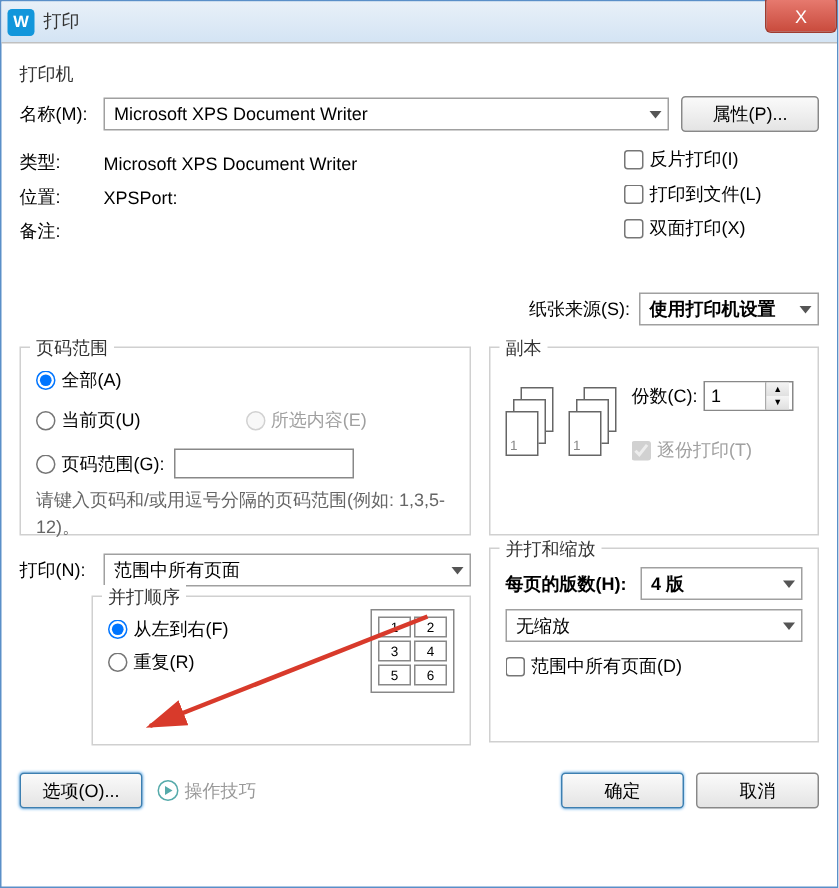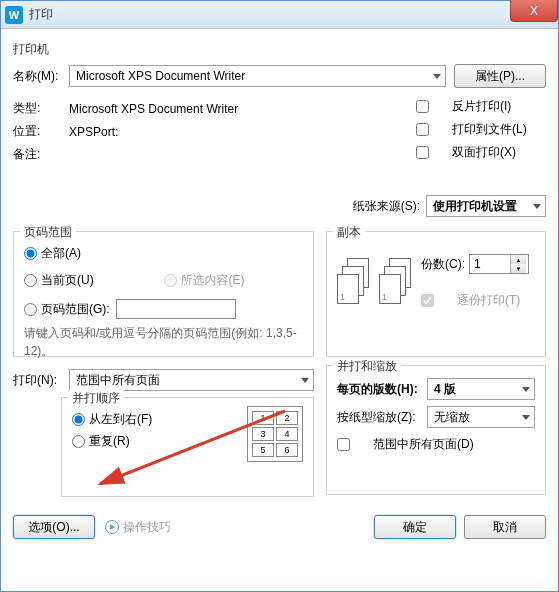--- a/index.html
+++ b/index.html
@@ -11,21 +11,21 @@
 .close-btn { position: absolute; right: 0; top: -1px; width: 48px; height: 22px; background: linear-gradient(#e6796e, #c94b3d); border: 1px solid #a03b2f; border-top: none; border-radius: 0 0 4px 4px; color: #fff; display: flex; align-items: center; justify-content: center; font-size: 13px; cursor: pointer; }
 .content { padding: 8px 12px; }
 .section-title { margin: 4px 0 6px 0; color: #333; }
 .row { display: flex; align-items: center; margin: 6px 0; }
 .label { width: 56px; }
 .combo, select { height: 22px; border: 1px solid #a0a0a0; background: #fff; padding: 0 4px; font-size: 12px; }
 .combo { display: flex; align-items: center; justify-content: space-between; padding: 0 4px 0 6px; }
 .combo-arrow { width: 0; height: 0; border-left: 4px solid transparent; border-right: 4px solid transparent; border-top: 5px solid #555; }
 .btn { height: 24px; border: 1px solid #888; background: linear-gradient(#fafafa, #e4e4e4); padding: 0 10px; border-radius: 3px; cursor: pointer; display: inline-flex; align-items: center; justify-content: center; }
 .btn-focus { border-color: #3c7fb1; box-shadow: 0 0 2px #5aa8e6; }
-.checkbox-row { display: flex; align-items: center; gap: 19px; }
+.checkbox-row { display: flex; align-items: center; gap: 0; }
 input[type=checkbox], input[type=radio] { margin: 0 4px 0 0; }
 .groupbox { border: 1px solid #d0d0d0; padding: 8px 10px 10px 10px; margin-top: 6px; position: relative; }
 .groupbox-title { position: absolute; top: -8px; left: 6px; background: #fff; padding: 0 4px; color: #333; }
 .two-col { display: flex; gap: 12px; }
 .col-left { flex: 1; }
 .col-right { width: 220px; }
 .radio-row { display: flex; align-items: center; margin: 5px 0; }
 .note { color: #666; margin-top: 4px; line-height: 1.5; }
 .disabled { color: #a0a0a0; }
 .thumb-group { display: flex; gap: 8px; align-items: center; }
@@ -226,21 +226,20 @@
         <div class="groupbox" style="height:130px; margin-top:2px;">
           <span class="groupbox-title">并打和缩放</span>
           <div class="row" style="margin-top:4px;font-weight:bold;">
             <span style="width:90px;">每页的版数(H):</span>
             <div class="combo" style="flex:1;">
               <span>4 版</span>
               <span class="combo-arrow"></span>
             </div>
           </div>
           <div class="row">
-            <span style="width:90px;">按纸型缩放(Z):</span>
             <div class="combo" style="flex:1;">
               <span>无缩放</span>
               <span class="combo-arrow"></span>
             </div>
           </div>
           <div class="checkbox-row" style="margin-top:8px;">
             <input type="checkbox" style="">
             <span>范围中所有页面(D)</span>
           </div>
         </div>

